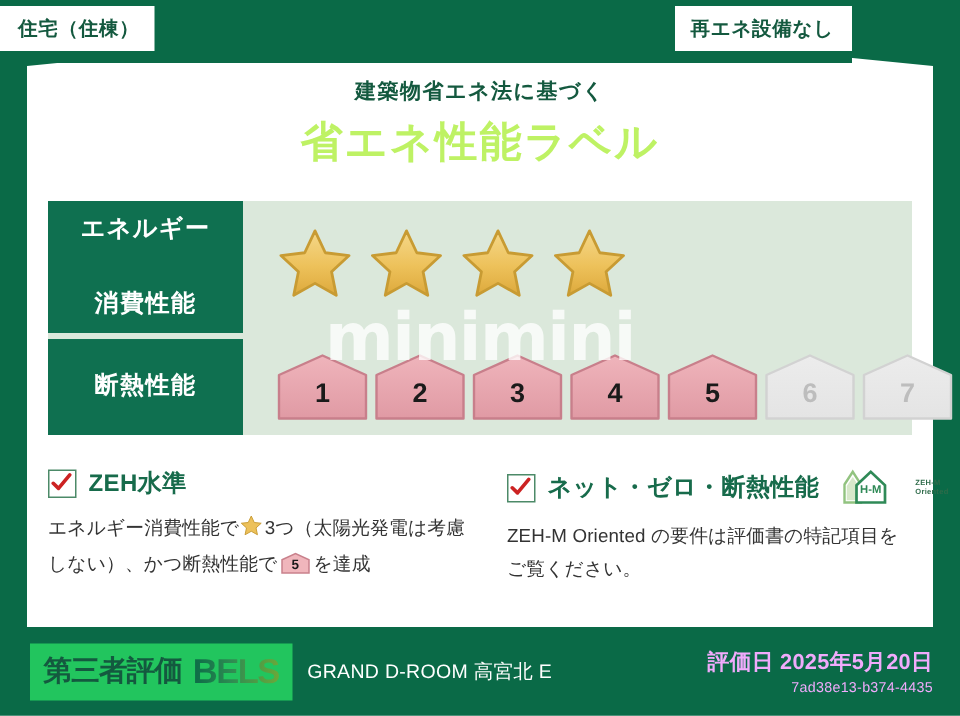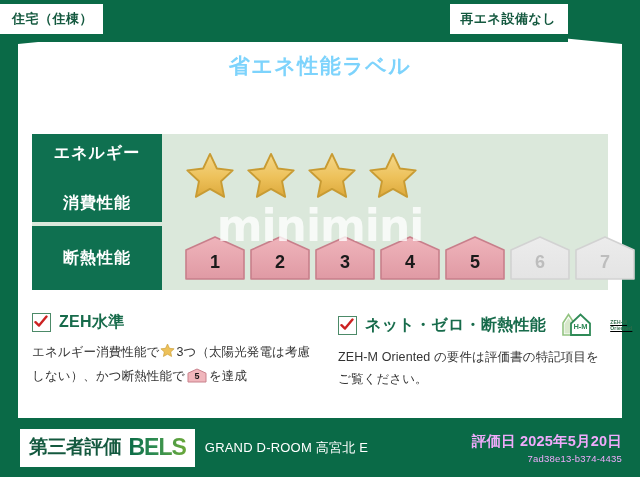--- a/index.html
+++ b/index.html
@@ -65,23 +65,23 @@
     z-index: 4;
   }
   .title-sub {
     font-size: 14px;
     font-weight: bold;
     color: #14593f;
     letter-spacing: 1px;
     margin-bottom: 6px;
   }
   .title-main {
-    font-size: 21px;
-    font-weight: bold;
-    color: #7dd3fc;
+    font-size: 28px;
+    font-weight: bold;
+    color: #bef264;
     letter-spacing: 1.5px;
   }
 
   
   .perf-panel {
     position: absolute;
     left: 32px; top: 134px;
     width: 576px; height: 156px;
     background: #dbe8db;
     z-index: 4;
@@ -212,21 +212,20 @@
     line-height:1;
   }
 
   
   .zehm-logo {
     display: inline-flex;
     align-items: center;
     gap: 16px;
     vertical-align: -6px;
     margin-left: 6px;
-    text-decoration: underline;
   }
   .zehm-cap {
     font-size: 5px;
     line-height: 1.25;
     color: #2f6b4a;
     font-weight: bold;
     letter-spacing: 0.2px;
   }
 
   
@@ -234,21 +233,21 @@
     position: absolute;
     left: 0; bottom: 0;
     width: 640px; height: 59px;
     background: #0a6a47;
     z-index: 5;
     display: flex;
     align-items: center;
   }
   .bels-box {
     margin-left: 20px;
-    background: #ffffff;
+    background: #22c55e;
     padding: 5px 9px 6px;
     display: flex;
     align-items: center;
     gap: 7px;
     white-space: nowrap;
   }
   .bels-jp {
     font-size: 19px;
     font-weight: bold;
     color: #14593f;
@@ -295,20 +294,21 @@
 <div class="label-root">
 
   <div class="body-panel"></div>
 
   <div class="header-band">
     <div class="corner-tag left">住宅（住棟）</div>
     <div class="corner-tag right">再エネ設備なし</div>
   </div>
 
   <div class="title-block">
+    <div class="title-sub">建築物省エネ法に基づく</div>
     <div class="title-main">省エネ性能ラベル</div>
   </div>
 
   <div class="perf-panel">
 
     <div class="perf-row energy">
       <div class="row-label">
         <span>エネルギー</span>
         <span>消費性能</span>
       </div>

